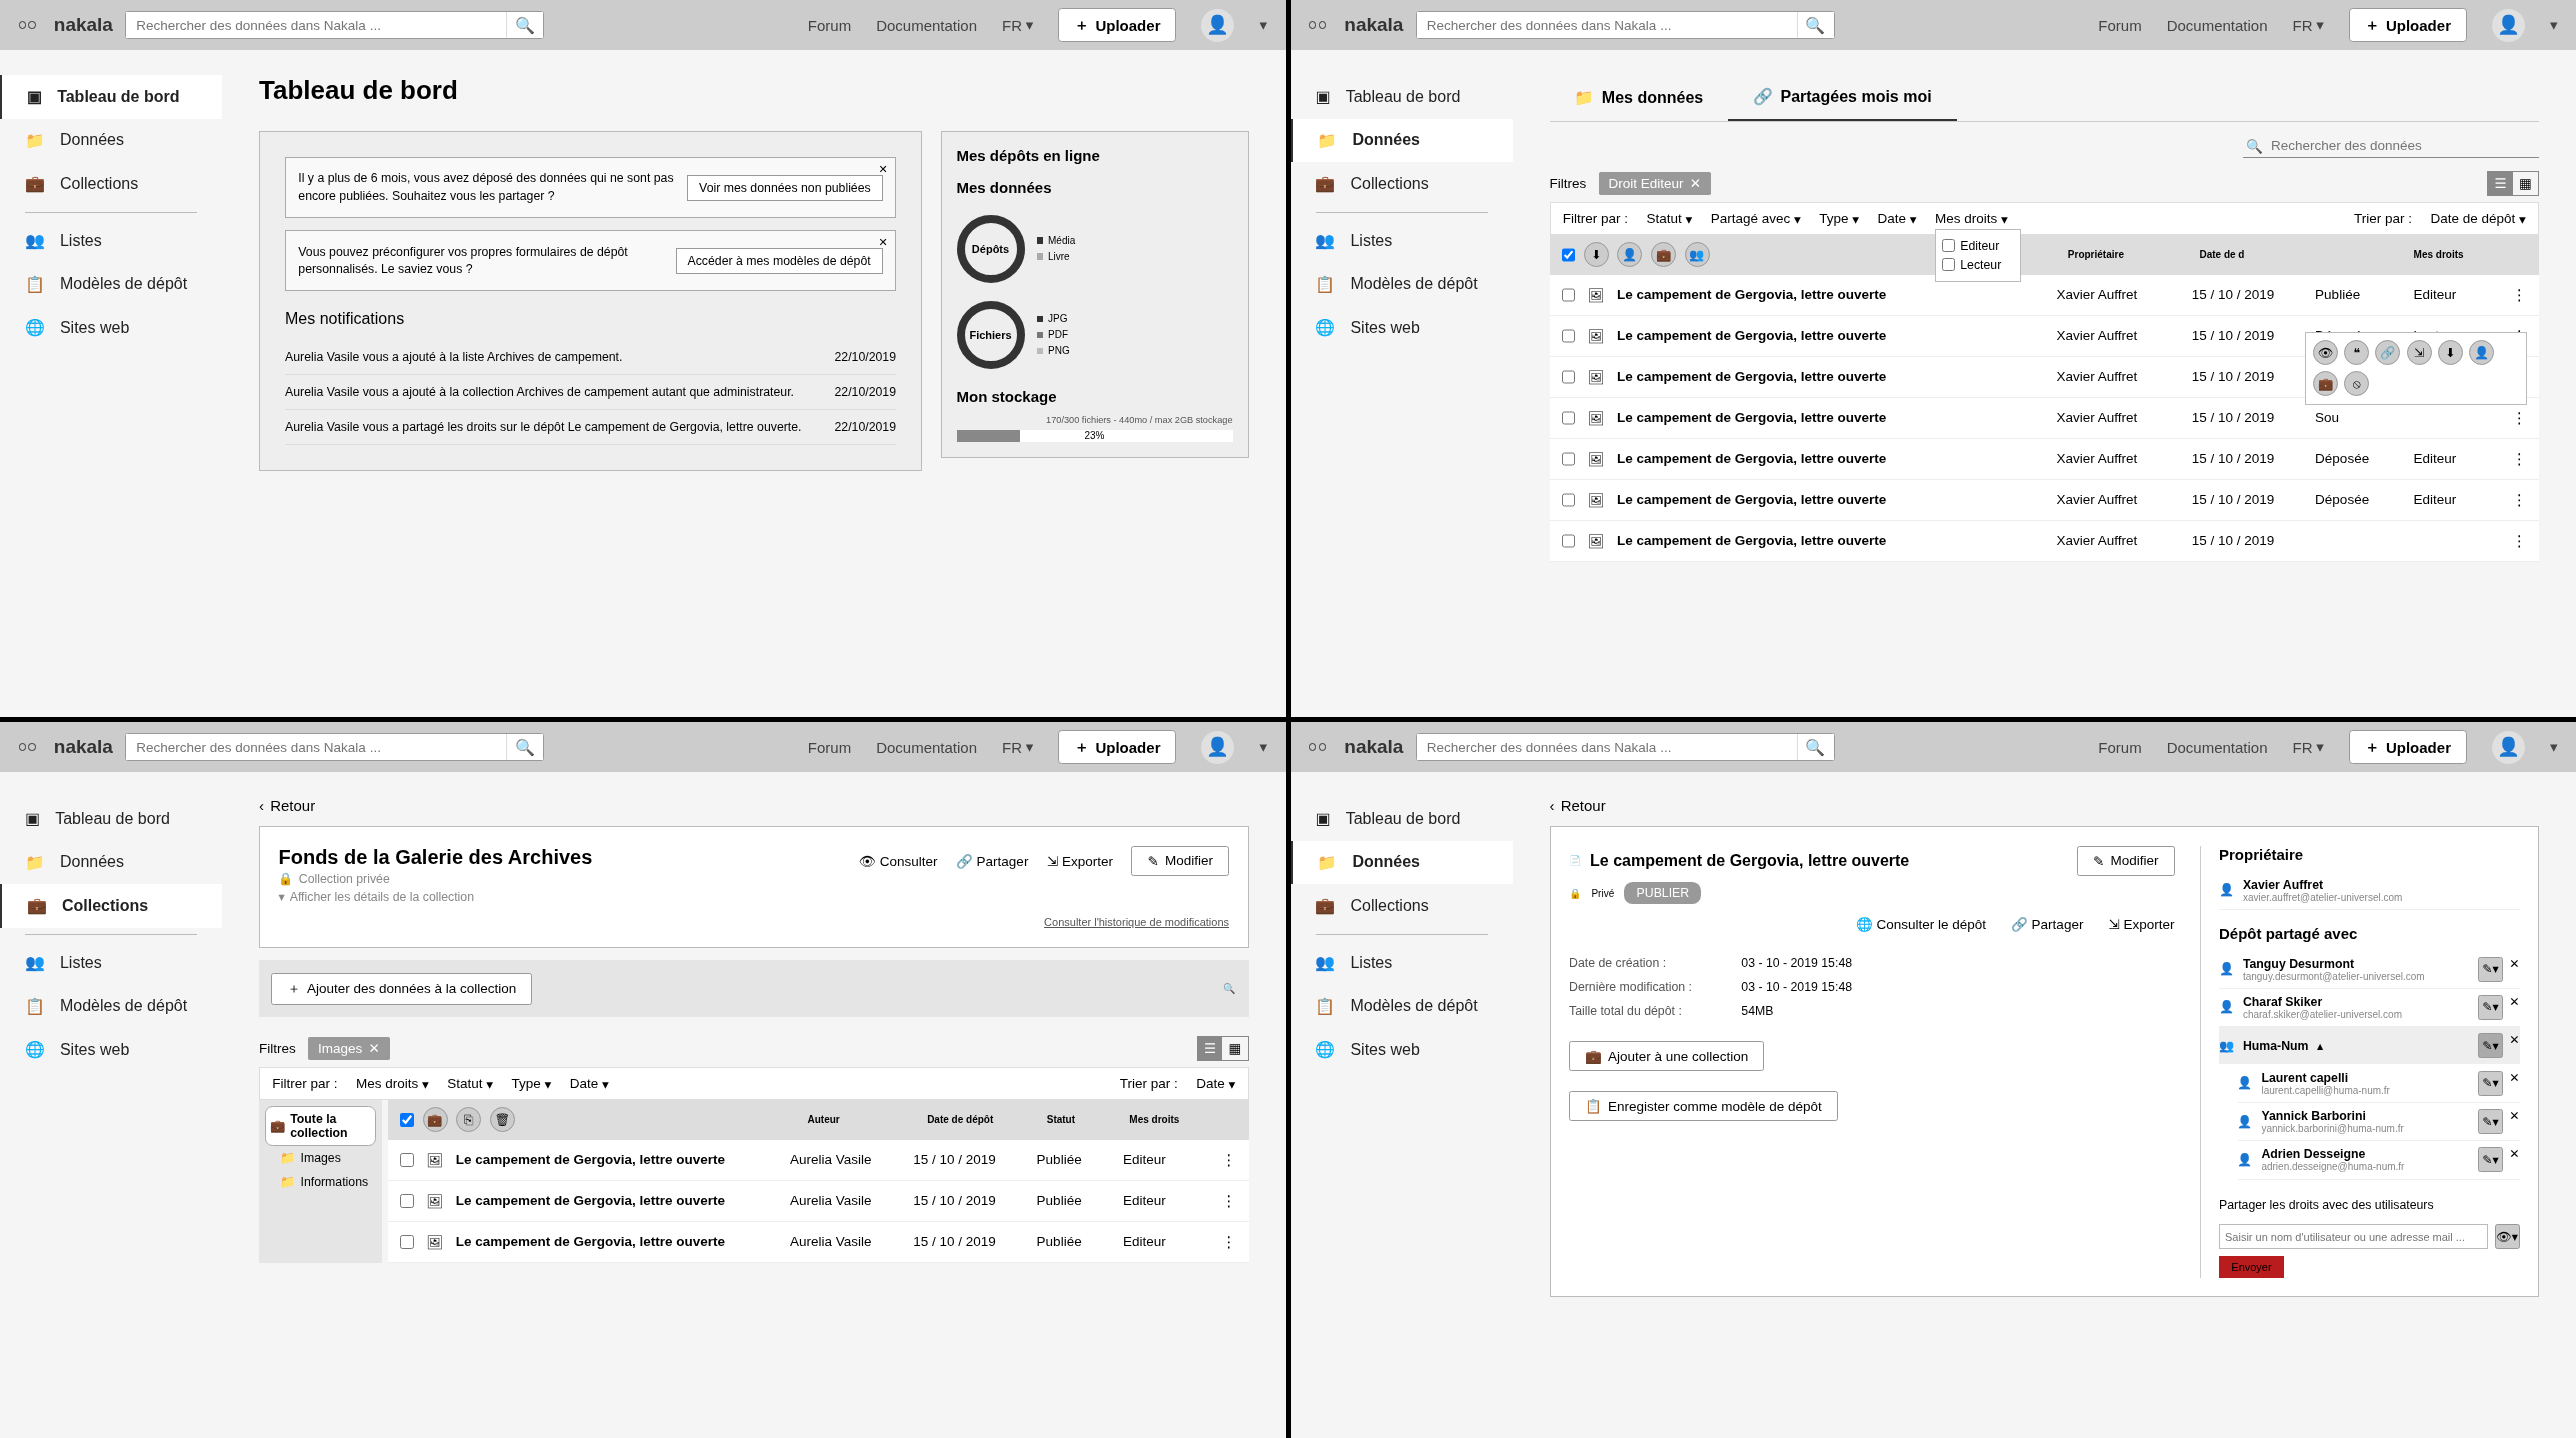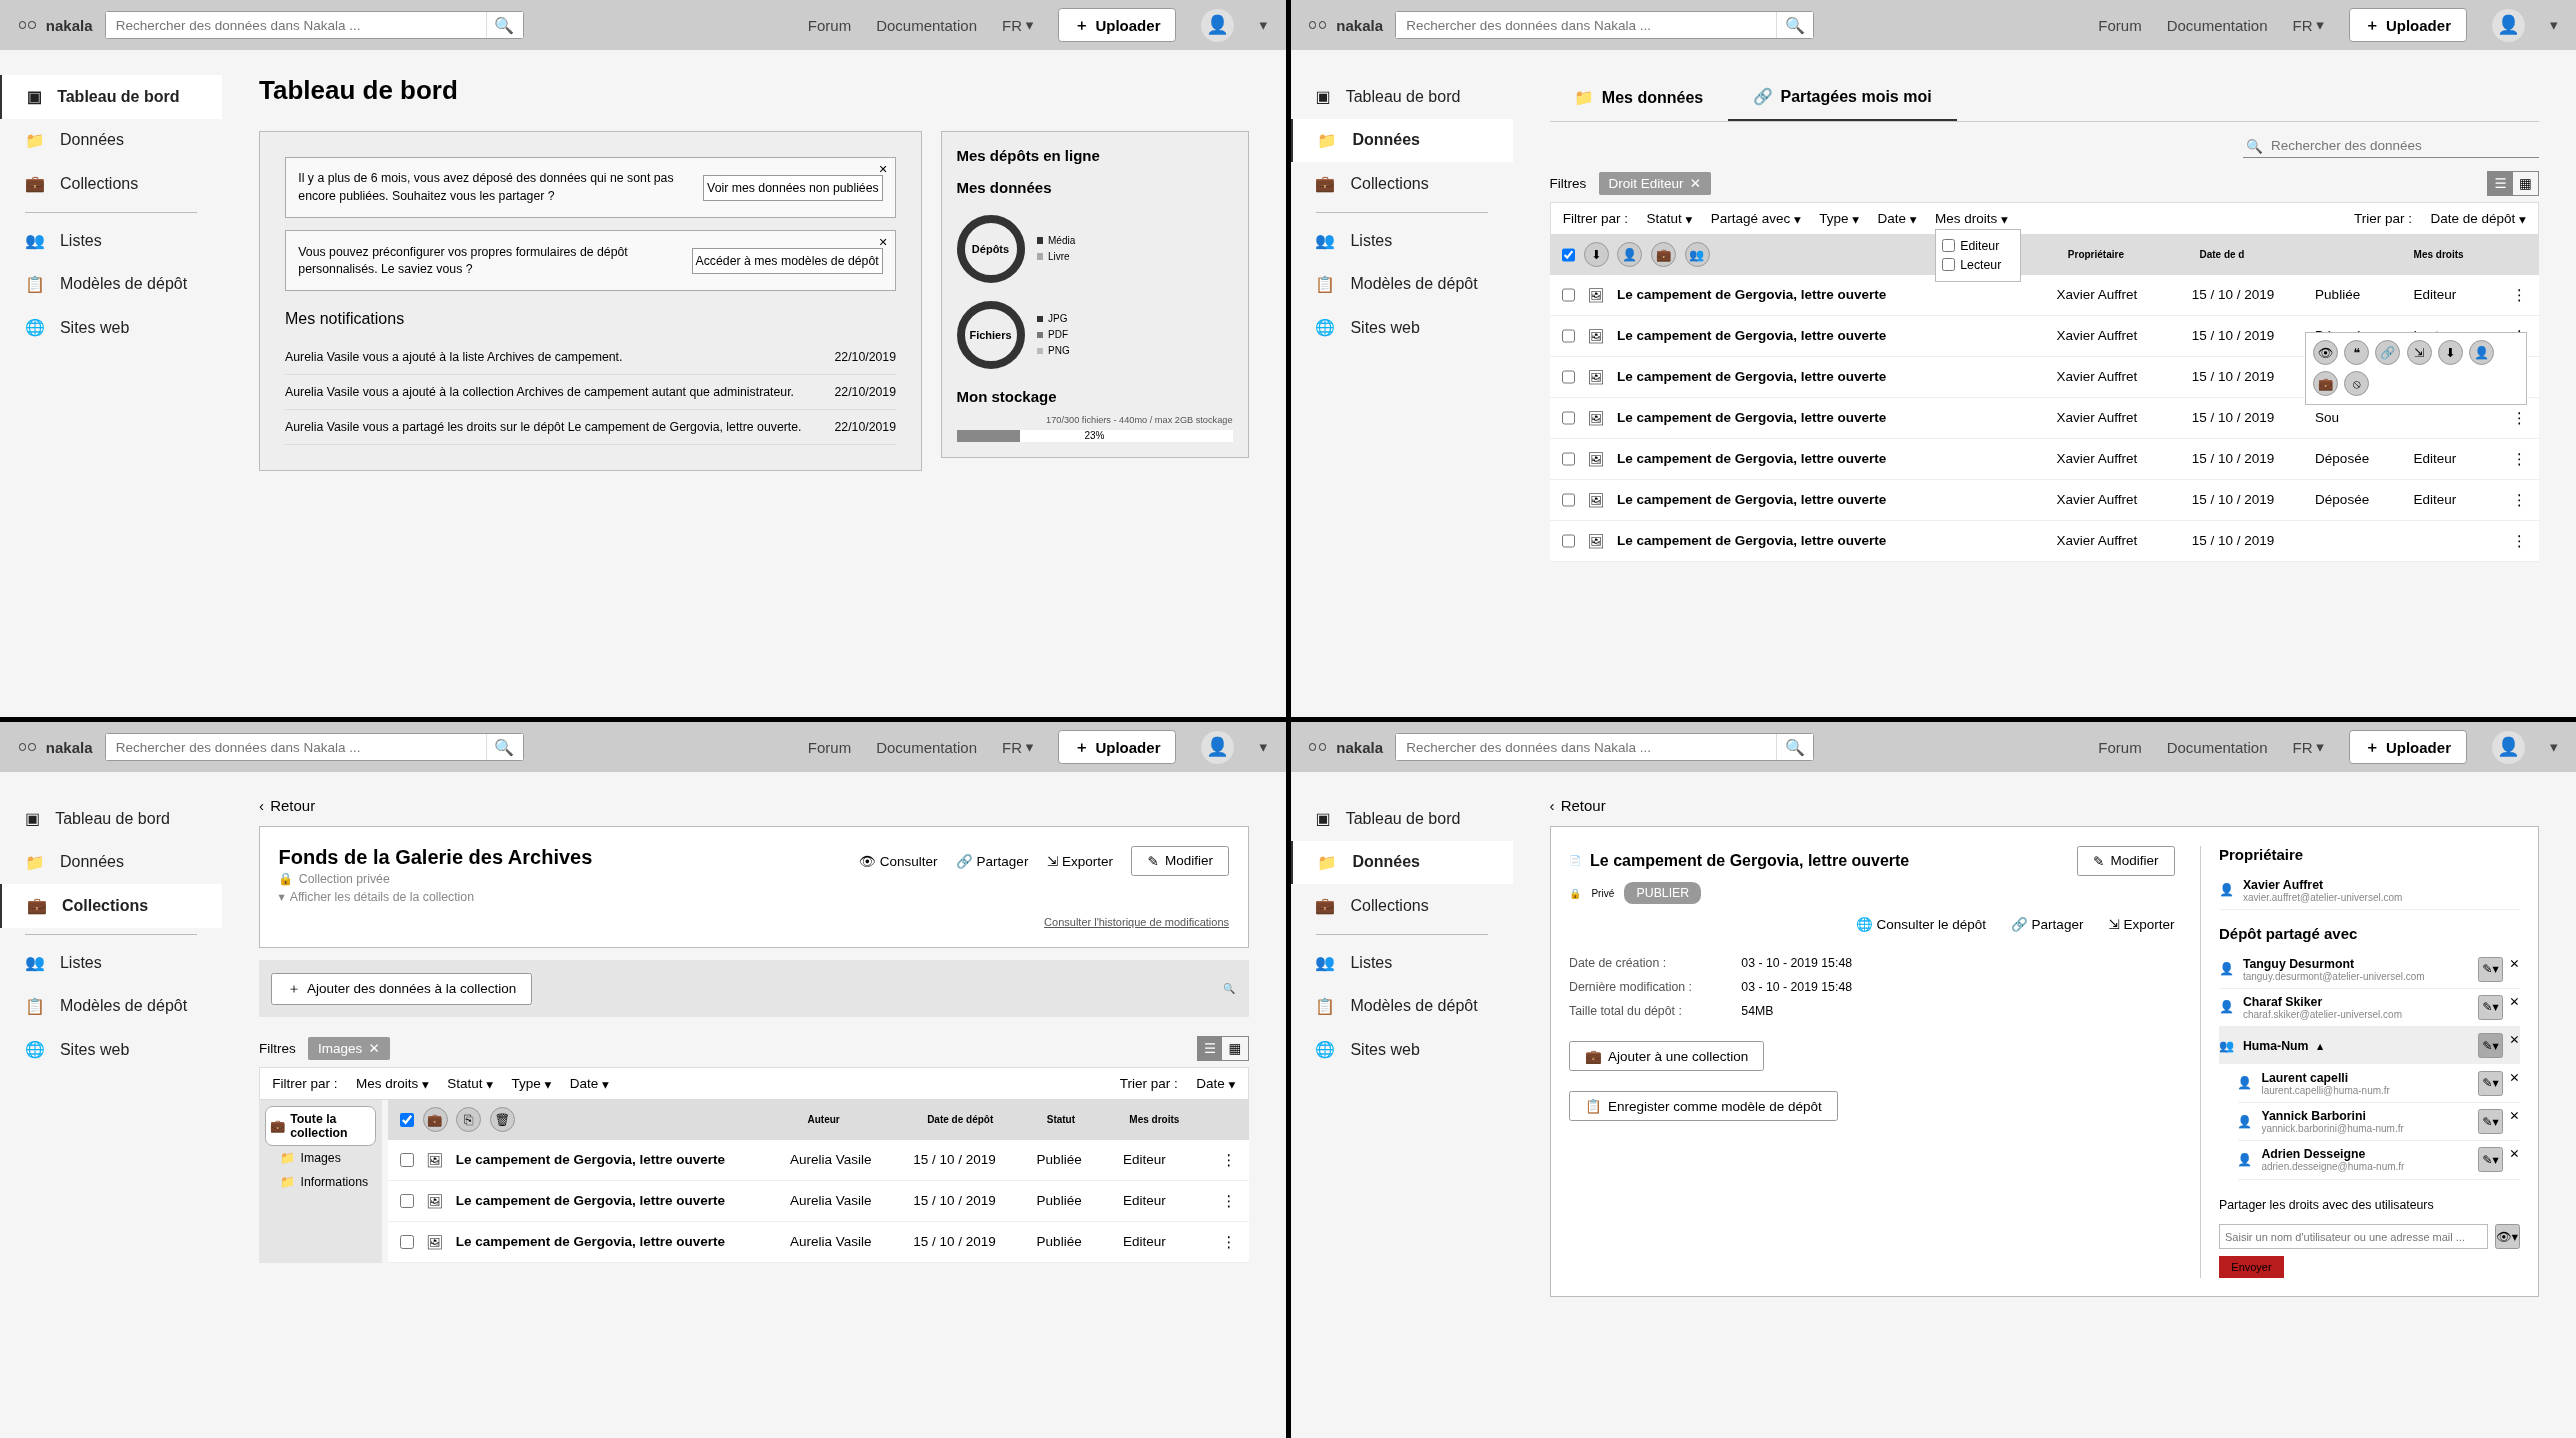--- a/index.html
+++ b/index.html
@@ -1,19 +1,19 @@
 <!DOCTYPE html>
 <html style="font-size:10px"><head>
 <meta charset="utf-8">
 <style>
 * { box-sizing: border-box; margin: 0; padding: 0; font-family: Arial, sans-serif; }
 body { background: #000; display: grid; grid-template-columns: 1fr 1fr; grid-template-rows: 1fr 1fr; gap: 5px; width: 2576px; height: 1439px; }
 .quad { background: #f5f5f5; overflow: hidden; display: flex; flex-direction: column; }
 .topbar { background: #ccc; height: 50px; display: flex; align-items: center; padding: 0 18.5px; gap: 12.3px; }
-.logo { font-size: 15px; font-weight: bold; color: #333; font-family: cursive; display: flex; align-items: center; gap: 10px; }
+.logo { font-size: 19px; font-weight: bold; color: #333; font-family: cursive; display: flex; align-items: center; gap: 18px; }
 .logo-eyes { display: flex; gap: 2.5px; }
 .eye { width: 7.4px; height: 7.4px; border: 1.2px solid #333; border-radius: 50%; }
 .searchbar { flex: 0 0 419px; display: flex; background: #fff; border: 0.6px solid #999; border-radius: 2.5px; height: 28px; }
 .searchbar input { flex: 1; border: none; padding: 0 10px; font-size: 13.5px; color: #888; outline: none; }
 .search-btn { width: 37px; background: #fff; border: none; border-left: 0.6px solid #ddd; cursor: pointer; font-size: 16px; }
 .topnav { margin-left: auto; display: flex; align-items: center; gap: 25px; font-size: 15px; color: #444; }
 .topnav-link { cursor: pointer; }
 .lang { display: flex; align-items: center; gap: 3.7px; }
 .upload-btn { background: #fff; border: 0.6px solid #999; border-radius: 3.7px; padding: 6.2px 15px; font-size: 15px; font-weight: bold; display: flex; align-items: center; gap: 6.2px; cursor: pointer; }
 .avatar { width: 33px; height: 33px; border-radius: 50%; background: #e0e0e0; display: flex; align-items: center; justify-content: center; font-size: 18.5px; color: #888; }
@@ -22,21 +22,21 @@
 .nav-item { display: flex; align-items: center; gap: 15px; padding: 12.3px 25px; font-size: 16px; color: #222; cursor: pointer; }
 .nav-item.active { background: #fff; font-weight: bold; border-left: 2.5px solid #333; }
 .nav-sep { height: 0.6px; background: #bbb; margin: 6.2px 25px; }
 .main { flex: 1; padding: 25px 37px; overflow: auto; }
 .page-title { font-size: 26px; font-weight: bold; margin-bottom: 25px; }
 .dash-grid { display: flex; gap: 18.5px; }
 .dash-left { flex: 1; border: 0.6px solid #bbb; padding: 25px; background: #eee; }
 .dash-right { width: 308px; display: flex; flex-direction: column; gap: 12.3px; }
 .alert { border: 0.6px solid #aaa; background: #f9f9f9; padding: 12.3px; margin-bottom: 12.3px; display: flex; align-items: center; position: relative; }
 .alert-text { flex: 1; font-size: 12.3px; line-height: 1.4; }
-.alert-btn { border: 0.6px solid #999; background: #fff; padding: 5px 3px; font-size: 12.3px; margin-left: 12.3px; cursor: pointer; }
+.alert-btn { border: 0.6px solid #999; background: #fff; padding: 5px 11px; font-size: 12.3px; margin-left: 12.3px; cursor: pointer; }
 .alert-close { position: absolute; top: 5px; right: 7.4px; cursor: pointer; font-size: 11px; }
 .section-h { font-size: 16px; font-weight: normal; margin: 18.5px 0 12.3px; }
 .notif { display: flex; justify-content: space-between; padding: 10px 0; border-bottom: 0.6px solid #ddd; font-size: 12.3px; }
 .stat-box { border: 0.6px solid #bbb; background: #eee; padding: 15px; }
 .stat-title { font-size: 15px; font-weight: bold; margin-bottom: 10px; }
 .stat-pair { display: flex; gap: 1.2px; }
 .stat-cell { flex: 1; background: #888; color: #fff; text-align: center; padding: 11px 0; }
 .stat-num { font-size: 23.4px; font-weight: bold; }
 .stat-lbl { font-size: 12.3px; margin-top: 3.7px; }
 .donut-area { display: flex; align-items: center; gap: 12.3px; margin: 18.5px 0; }

